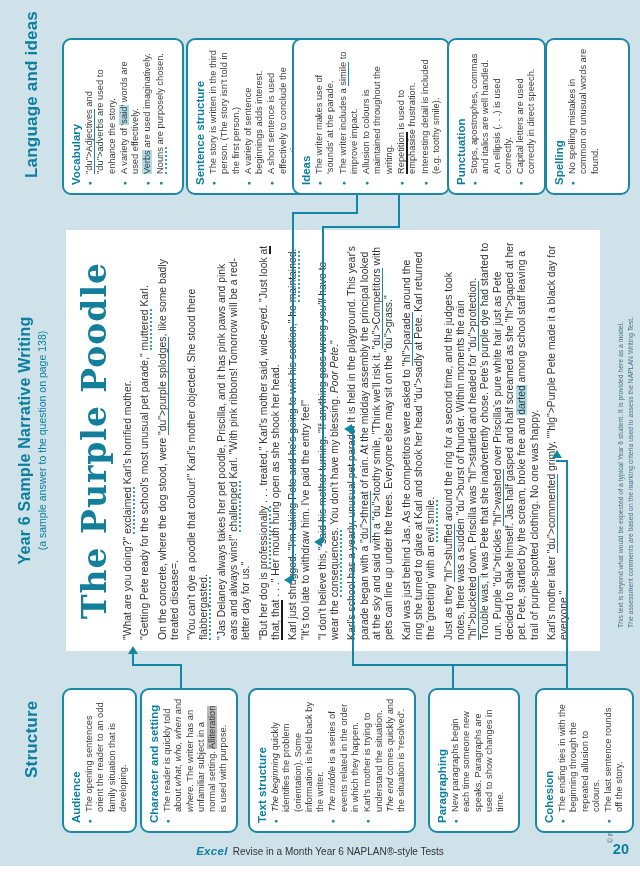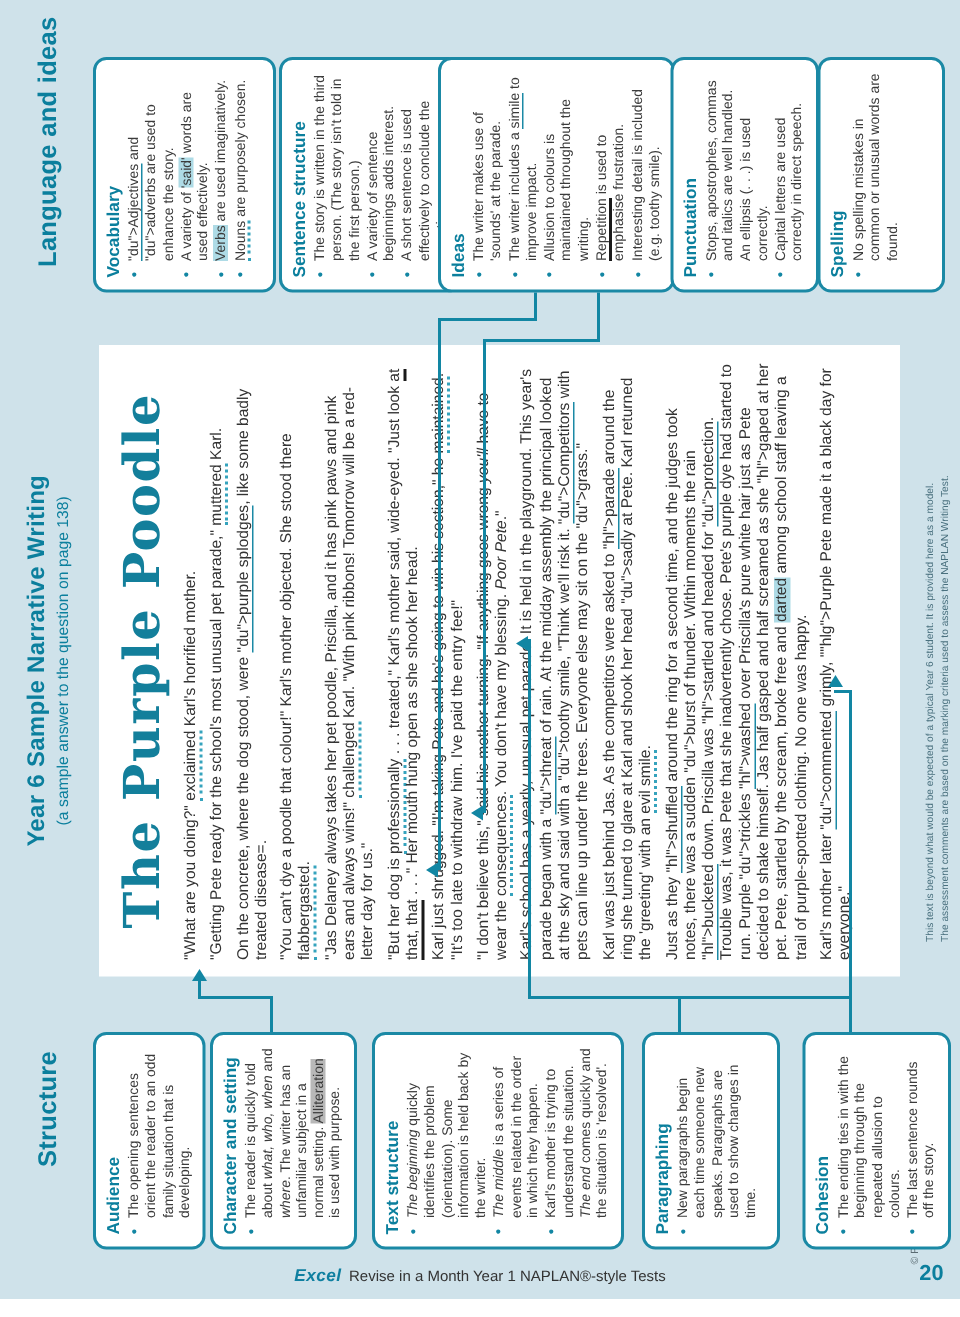--- a/index.html
+++ b/index.html
@@ -183,17 +183,17 @@
     <div class="arr right" style="left:420px;top:552px"></div>
 
     <div id="disclaimer" class="fine">
       <div>This text is beyond what would be expected of a typical Year 6 student. It is provided here as a model.</div>
       <div>The assessment comments are based on the marking criteria used to assess the NAPLAN Writing Test.</div>
     </div>
   </div>
 
   <div id="whitestrip"></div>
   <div id="footer">
-    <span class="excel">Excel</span><span>Revise in a Month Year 1 NAPLAN®-style Tests</span>
+    <span class="excel">Excel</span><span>Revise in a Month Year 6 NAPLAN®-style Tests</span>
   </div>
   <div id="pageno">20</div>
 
 </div>
 
 </body></html>

